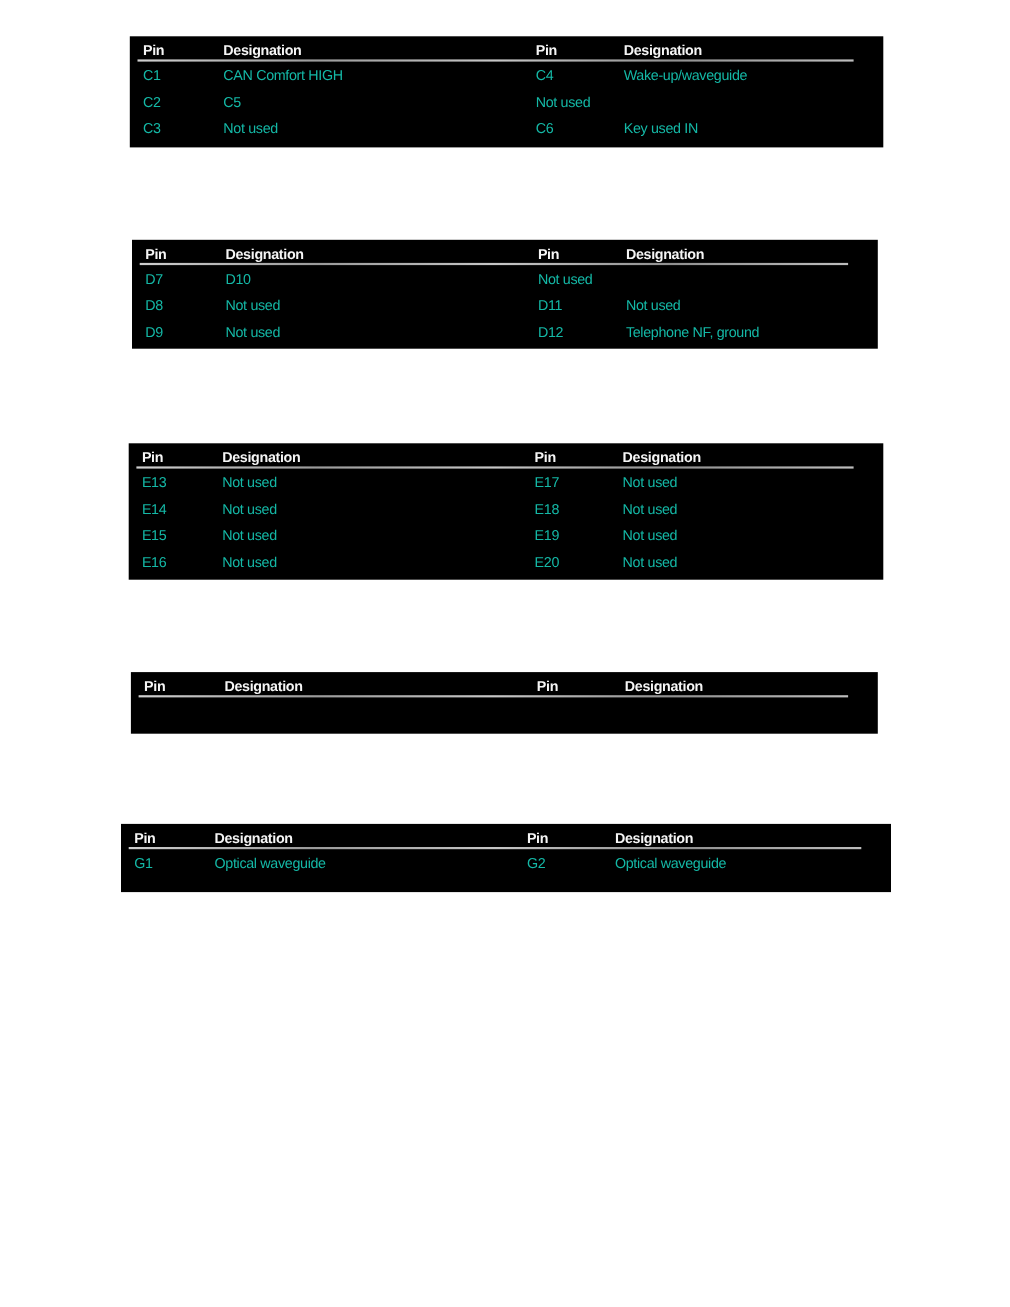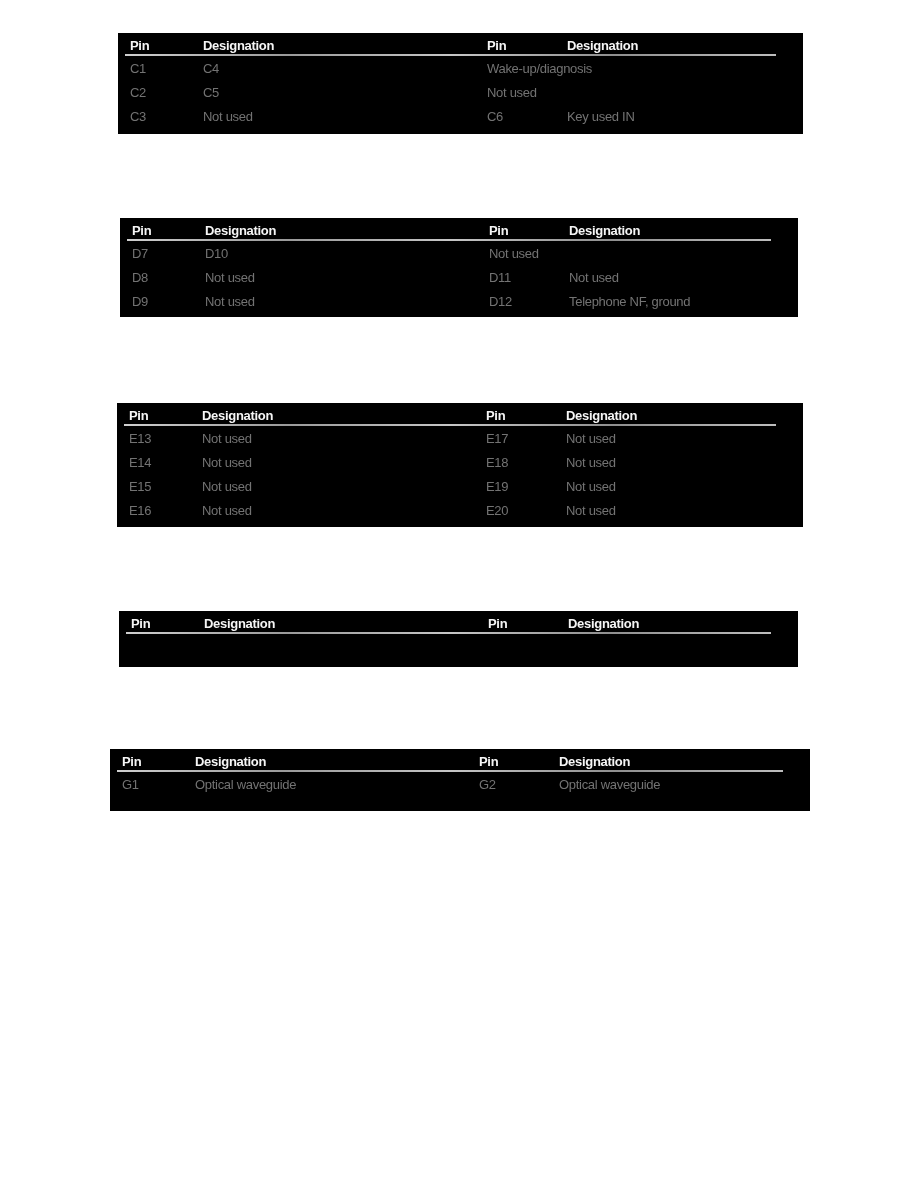--- a/index.html
+++ b/index.html
@@ -44,21 +44,21 @@
   .trow {
     display: grid;
     grid-template-columns: 73px 284px 80px 1fr;
     padding-left: 12px;
     height: 24px;
     align-items: center;
   }
   .td {
     font-size: 13px;
     line-height: 16px;
-    color: #737373;
+    color: #14b8a6;
     letter-spacing: -0.3px;
     white-space: nowrap;
   }
   
   .t-c { left: 118px; top: 33px;  width: 685px; height: 101px; }
   .t-d { left: 120px; top: 218px; width: 678px; height: 99px;  }
   .t-e { left: 117px; top: 403px; width: 686px; height: 124px; }
   .t-f { left: 119px; top: 611px; width: 679px; height: 56px;  }
   .t-g { left: 110px; top: 749px; width: 700px; height: 62px;  }
 </style>
@@ -71,22 +71,23 @@
     <div class="thead">
       <span class="th">Pin</span>
       <span class="th">Designation</span>
       <span class="th">Pin</span>
       <span class="th">Designation</span>
     </div>
     <div class="sep"></div>
     <div class="tbody">
         <div class="trow">
           <span class="td">C1</span>
+          <span class="td">CAN Comfort HIGH</span>
           <span class="td">C4</span>
-          <span class="td">Wake-up/diagnosis</span>
+          <span class="td">Wake-up/waveguide</span>
         </div>
         <div class="trow">
           <span class="td">C2</span>
           <span class="td">C5</span>
           <span class="td">Not used</span>
         </div>
         <div class="trow">
           <span class="td">C3</span>
           <span class="td">Not used</span>
           <span class="td">C6</span>

